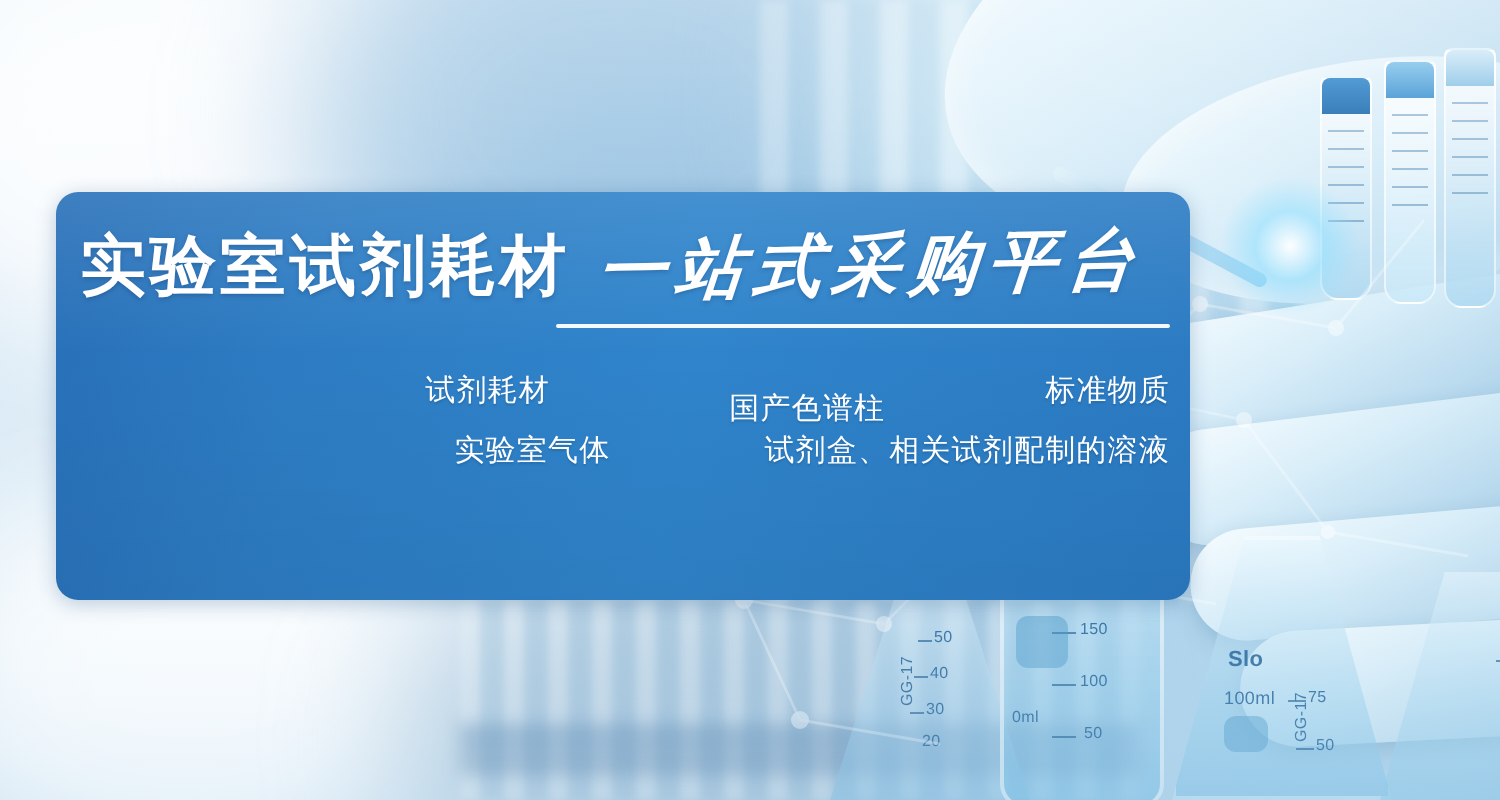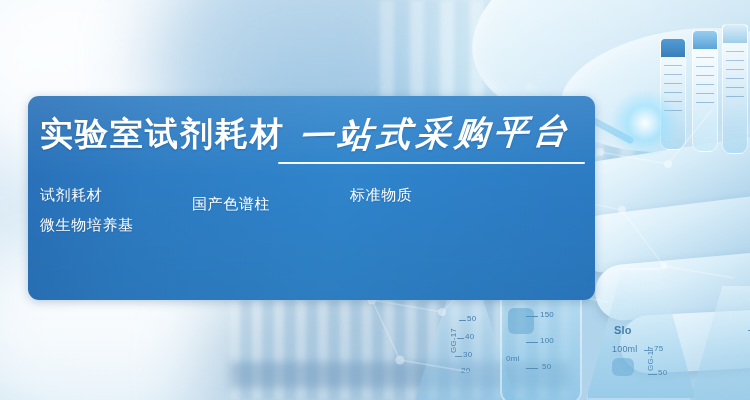--- a/index.html
+++ b/index.html
@@ -135,21 +135,21 @@
     text-shadow:0 1px 2px rgba(20,60,105,.3);
     line-height:1;
     transform:skewX(-6deg) rotate(-1.2deg);
   }
   .underline{
     position:absolute;left:250px;top:66px;width:307px;height:2px;
     background:#ffffff;border-radius:1px;opacity:.95;
   }
 
   .lists{position:absolute;left:12px;top:84px;width:545px;}
-  .row{display:flex;height:30px;align-items:center;}
+  .row{display:flex;height:30px;align-items:center;justify-content:flex-end;}
   .cell{
     color:#ffffff;font-size:15px;letter-spacing:.6px;
     font-family:"DejaVu Sans","Liberation Sans",sans-serif;
     text-shadow:0 1px 1px rgba(20,60,105,.25);
     white-space:nowrap;
   }
   .c1{width:152px;}
   .c2{width:155px;}
   .c3{width:158px;margin-top:19px;}
   .c4{width:auto;}
@@ -294,21 +294,22 @@
 
       <div class="lists">
 
         <div class="row">
           <span class="cell c1">试剂耗材</span>
           <span class="cell c3">国产色谱柱</span>
           <span class="cell c4">标准物质</span>
         </div>
 
         <div class="row">
-          <span class="cell c2">微生物培养基</span>
+          <span class="cell c2">实验室气体</span>
+          <span class="cell c-wide">试剂盒、相关试剂配制的溶液</span>
         </div>
 
 
       </div>
     </div>
   </div>
 
 </div>
 
 </body></html>

